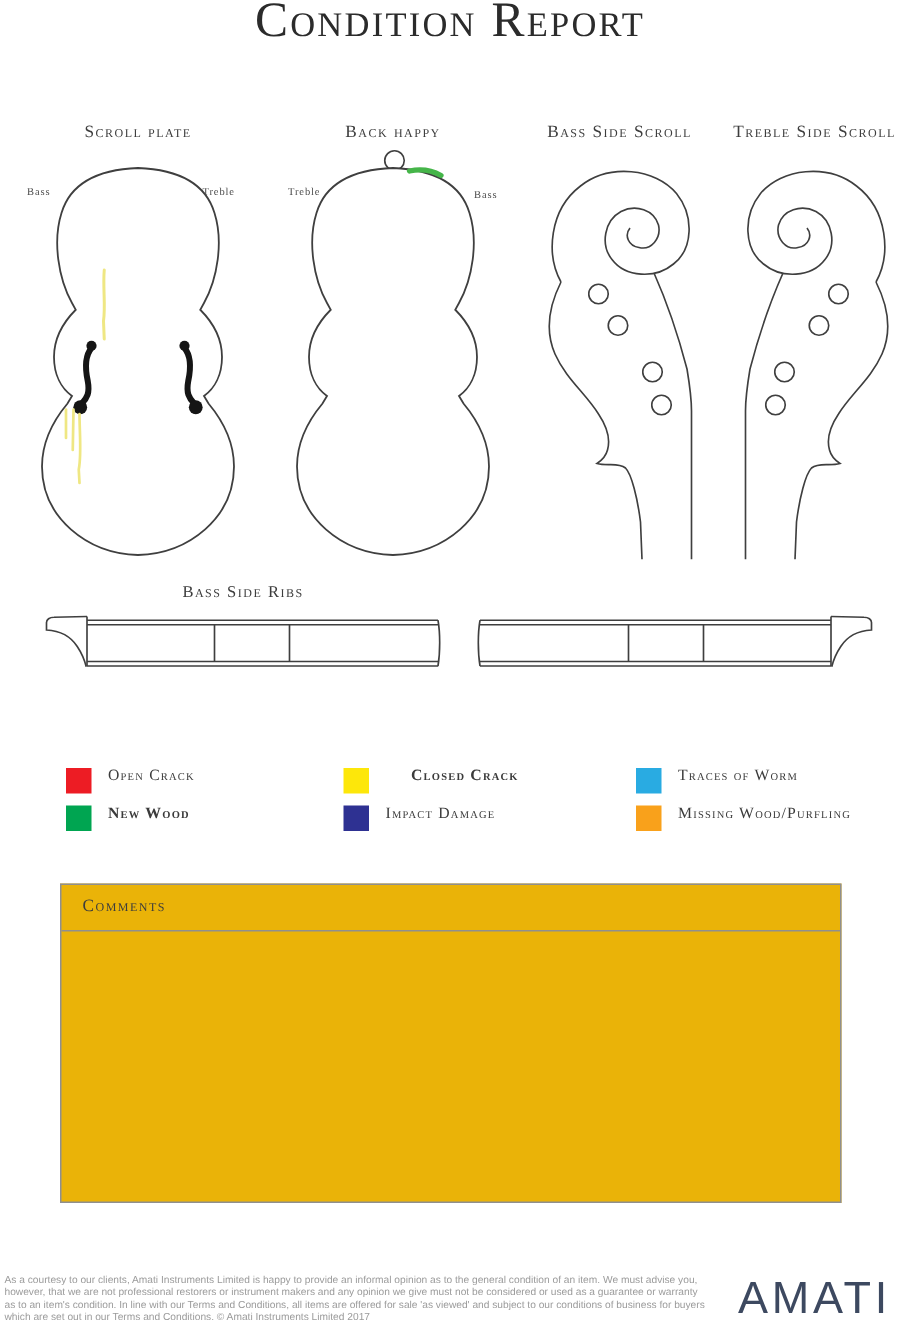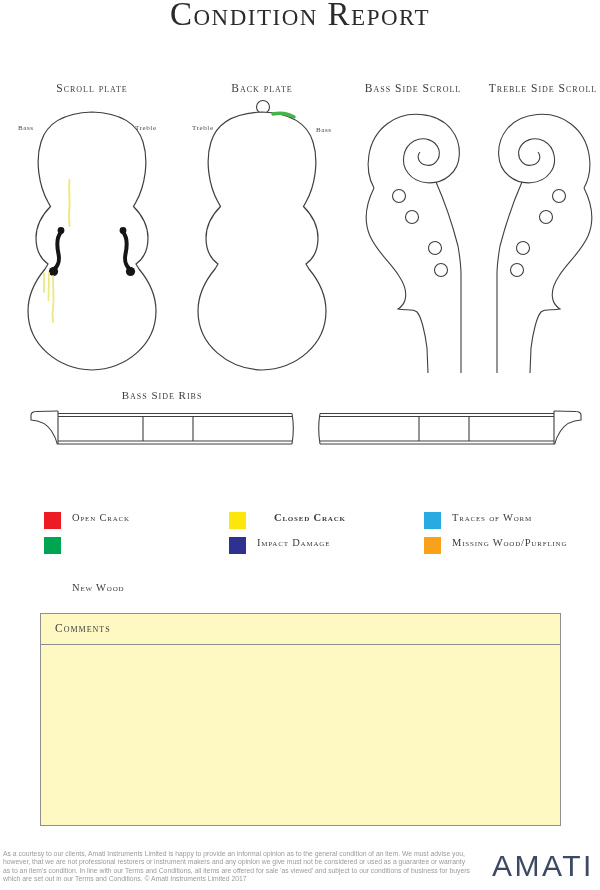--- a/index.html
+++ b/index.html
@@ -17,41 +17,41 @@
   .fhole{fill:none;stroke:#151515;stroke-width:4;stroke-linecap:round;}
   .fball{fill:#151515;}
   .mirrored{transform:scaleX(-1);}
   .legend{position:absolute;left:44px;top:512px;width:530px;display:grid;
           grid-template-columns:185px 195px 1fr;row-gap:8px;}
   .legend-item{display:flex;align-items:flex-start;height:17px;}
   .swatch{width:17px;height:17px;display:inline-block;flex:0 0 17px;}
   .legend-label{font-variant:small-caps;font-size:10.5px;letter-spacing:0.8px;
                 color:#3b3b3b;padding-left:11px;white-space:nowrap;}
   .comments-box{position:absolute;left:40px;top:589px;width:519px;height:211px;
-                border:1px solid #8f8f8f;background:#fef9c3;margin-top:24px;}
+                border:1px solid #8f8f8f;background:#eab308;}
   .comments-header{height:30px;border-bottom:1px solid #8f8f8f;}
   .comments-title{display:inline-block;padding:8px 0 0 14px;font-variant:small-caps;
                   font-size:11.5px;letter-spacing:1px;color:#3d3d3d;}
   .comments-area{width:100%;height:179px;}
   .footer-text{position:absolute;left:3px;top:850px;width:470px;
                font-family:"Liberation Sans",sans-serif;font-size:6.8px;line-height:8.4px;
                color:#9b9b9b;}
   .logo{position:absolute;left:492px;top:849px;width:112px;
         font-family:"Liberation Sans",sans-serif;font-size:30px;letter-spacing:2.5px;
         color:#3d4960;white-space:nowrap;}
 </style>
 </head>
 <body>
 
 <div class="page">
 
   <h1 class="title">Condition Report</h1>
 
   <div class="dlabel" style="left:14px;top:82px;width:156px;">Scroll plate</div>
-  <div class="dlabel" style="left:184px;top:82px;width:156px;">Back plate</div>
+  <div class="dlabel" style="left:184px;top:82px;width:156px;">Back happy</div>
   <div class="dlabel" style="left:352px;top:82px;width:122px;">Bass Side Scroll</div>
   <div class="dlabel" style="left:484px;top:82px;width:118px;">Treble Side Scroll</div>
 
   <div class="diagram" style="left:14px;top:98px;width:156px;height:274px;">
     <span class="side-label" style="left:4px;top:26px;">Bass</span>
     <span class="side-label" style="left:121px;top:26px;">Treble</span>
     <svg width="156" height="274" viewBox="0 0 156 274">
       <path class="outline" d="M78,14 C52,15 33,24 27,44 C21,63 25,88 34,104 L36.5,108.5 C28,117 22,128 22,140 C22,152 27,161 34,166 L31,171 C21,183 14,196 14,213 C14,247 44,271 78,272 C112,271 142,247 142,213 C142,196 135,183 125,171 L122,166 C129,161 134,152 134,140 C134,128 128,117 119.5,108.5 L122,104 C131,88 135,63 129,44 C123,24 104,15 78,14 Z"></path>
       <g>
         <circle class="fball" cx="47" cy="132.5" r="3.4"></circle>
@@ -140,21 +140,21 @@
     <div class="legend-item">
       <span class="swatch" style="background-color: rgb(253, 231, 10);"></span>
       <span class="legend-label" style="font-weight: bold; margin-left: 17px;">Closed Crack</span>
     </div>
     <div class="legend-item">
       <span class="swatch" style="background-color: rgb(41, 171, 226);"></span>
       <span class="legend-label" style="font-weight: normal;">Traces of Worm</span>
     </div>
     <div class="legend-item">
       <span class="swatch" style="background-color: rgb(0, 165, 81);"></span>
-      <span class="legend-label" style="font-weight: normal; margin-top: 45px;">New Wood</span>
+      <span class="legend-label" style="font-weight: bold;">New Wood</span>
     </div>
     <div class="legend-item">
       <span class="swatch" style="background-color: rgb(46, 49, 146);"></span>
       <span class="legend-label" style="font-weight: normal;">Impact Damage</span>
     </div>
     <div class="legend-item">
       <span class="swatch" style="background-color: rgb(249, 161, 27);"></span>
       <span class="legend-label" style="font-weight: normal;">Missing Wood/Purfling</span>
     </div>
   </div>

